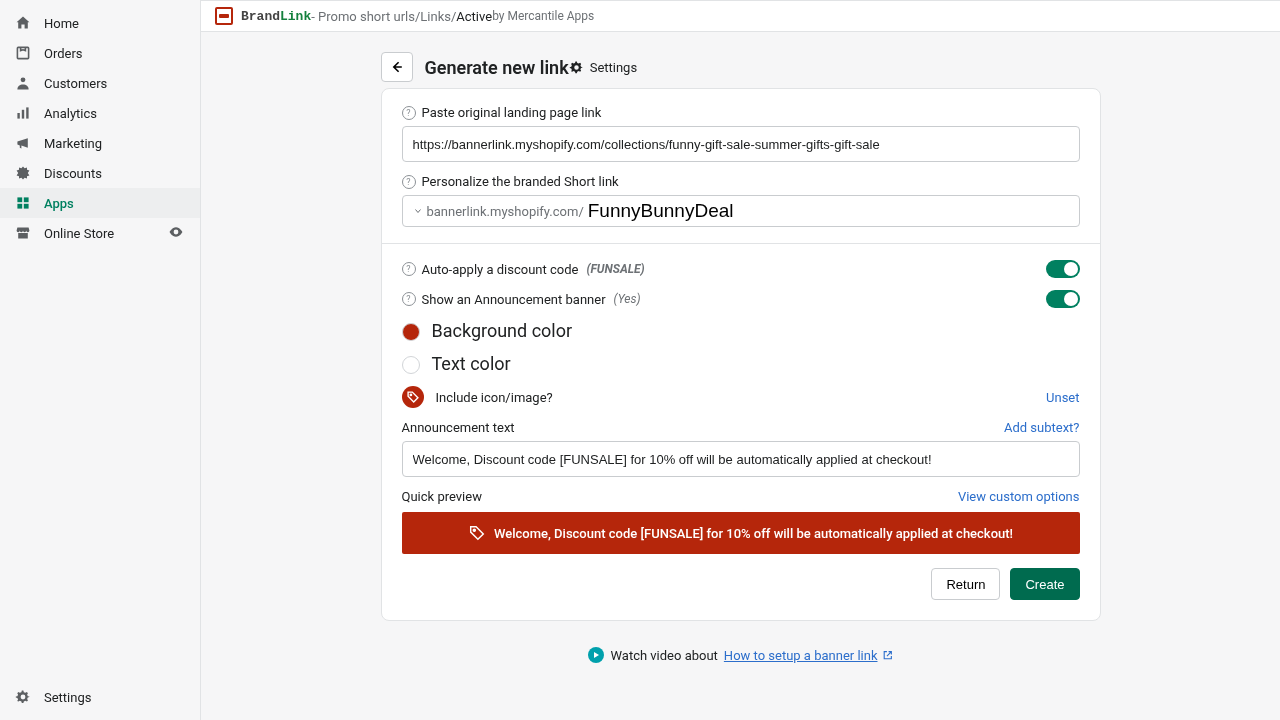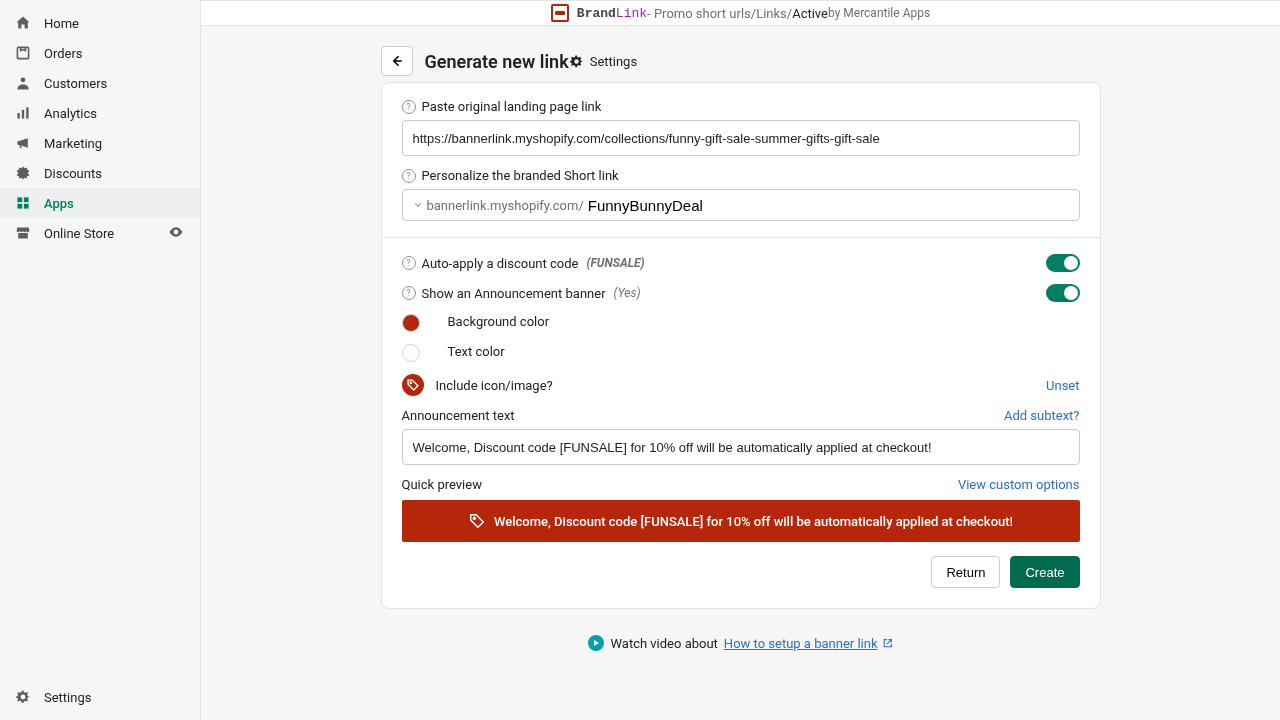--- a/index.html
+++ b/index.html
@@ -9,54 +9,54 @@
 .sidebar-top { flex: 1; }
 .nav-item { display: flex; align-items: center; padding: 6px 14px; cursor: pointer; gap: 12px; font-size: 13px; }
 .nav-item.active { background: #edeeef; color: #008060; font-weight: 500; }
 .nav-icon { width: 18px; height: 18px; display: inline-flex; align-items: center; justify-content: center; color: #5c5f62; flex-shrink: 0; }
 .nav-item.active .nav-icon { color: #008060; }
 .section-head { display: flex; align-items: center; justify-content: space-between; padding: 10px 14px 4px; font-size: 11px; font-weight: 600; color: #6d7175; letter-spacing: 0.3px; }
 .section-head .plus { width: 18px; height: 18px; border-radius: 50%; background: #6d7175; color: #fff; display: inline-flex; align-items: center; justify-content: center; font-size: 13px; line-height: 1; cursor: pointer; }
 .eye-icon { width: 18px; height: 18px; color: #5c5f62; }
 .sidebar-bottom { padding: 0; }
 .main { flex: 1; display: flex; flex-direction: column; background: #f6f6f7; }
-.topbar { height: 26px; background: #fff; border-top: 1px solid #e1e3e5; border-bottom: 1px solid #e1e3e5; display: flex; align-items: center; padding: 0 14px; justify-content: center; }
+.topbar { height: 32px; background: #fff; border-top: 1px solid #e1e3e5; border-bottom: 1px solid #e1e3e5; display: flex; align-items: center; padding: 0 14px; justify-content: flex-start; }
 .brand-logo { width: 18px; height: 18px; background: #fff; border: 2px solid #b5260b; border-radius: 2px; position: relative; margin-right: 8px; display: inline-block; vertical-align: middle; }
 .brand-logo::after { content: ""; position: absolute; left: 2px; right: 2px; top: 50%; height: 4px; margin-top: -2px; background: #b5260b; border-radius: 1px; }
 .breadcrumb { display: flex; align-items: center; font-size: 13px; color: #6d7175; }
 .breadcrumb .br-brand { font-family: ui-monospace, "Courier New", monospace; font-weight: 700; color: #444; }
-.breadcrumb .br-link { color: #a21caf; }
+.breadcrumb .br-link { color: #15803d; font-weight: bold; }
 .breadcrumb .br-active { color: #202223; }
 .by-line { font-size: 12px; color: #6d7175; }
 .content { flex: 1; overflow-y: auto; padding: 20px 0 16px; display: flex; flex-direction: column; align-items: center; }
 .page-head { width: 720px; display: flex; align-items: center; margin-bottom: 6px; }
 .page-head-left { display: flex; align-items: center; gap: 12px; }
 .back-btn { width: 32px; height: 30px; border: 1px solid #c9cccf; border-radius: 4px; background: #fff; display: inline-flex; align-items: center; justify-content: center; cursor: pointer; font-size: 16px; }
 .page-title { font-size: 18px; font-weight: 600; }
 .settings-link { display: flex; align-items: center; gap: 6px; font-size: 13px; cursor: pointer; }
 .card { width: 720px; background: #fff; border: 1px solid #e1e3e5; border-radius: 8px; }
 .card-sec { padding: 16px 20px; }
 .card-sec + .card-sec { border-top: 1px solid #e1e3e5; }
 .field-row { display: flex; align-items: center; justify-content: space-between; margin-bottom: 6px; }
 .field-label { display: flex; align-items: center; gap: 6px; font-size: 13px; color: #202223; }
 .help-icon { width: 14px; height: 14px; border: 1px solid #8c9196; border-radius: 50%; display: inline-flex; align-items: center; justify-content: center; font-size: 9px; color: #8c9196; flex-shrink: 0; }
 .links-right { display: flex; gap: 10px; font-size: 13px; }
 .link-a { color: #2c6ecb; cursor: pointer; display: inline-flex; align-items: center; gap: 4px; }
 .input { width: 100%; border: 1px solid #c9cccf; border-radius: 4px; height: 36px; padding: 0 10px; font-size: 13px; color: #202223; background: #fff; }
 .input-prefix { display: flex; align-items: center; border: 1px solid #c9cccf; border-radius: 4px; height: 32px; background: #fff; padding: 0 10px; }
 .input-prefix .prefix { color: #6d7175; font-size: 13px; margin-right: 4px; display: inline-flex; align-items: center; gap: 4px; }
-.input-prefix input { border: none; outline: none; flex: 1; font-size: 15px; }
+.input-prefix input { border: none; outline: none; flex: 1; font-size: 19px; }
 .mt12 { margin-top: 12px; }
 .toggle-row { display: flex; align-items: center; justify-content: space-between; margin-bottom: 12px; }
 .toggle-label { display: flex; align-items: center; gap: 6px; font-size: 13px; }
 .toggle-hint { font-style: italic; font-size: 12px; color: #6d7175; margin-left: 2px; }
 .toggle-hint.bold { font-weight: 700; }
 .toggle { width: 34px; height: 18px; border-radius: 9px; background: #008060; position: relative; cursor: pointer; }
 .toggle::after { content: ""; position: absolute; width: 14px; height: 14px; background: #fff; border-radius: 50%; top: 2px; right: 2px; }
-.color-row { display: flex; align-items: flex-start; gap: 28px; margin-bottom: 12px; font-size: 13px; }
+.color-row { display: flex; align-items: flex-end; gap: 12px; margin-bottom: 12px; font-size: 18px; }
 .swatch { width: 18px; height: 18px; border-radius: 50%; border: 1px solid #d2d5d8; }
 .icon-row { display: flex; align-items: center; justify-content: space-between; margin-bottom: 12px; text-align: right; }
 .icon-row-left { display: flex; align-items: center; gap: 12px; font-size: 13px; }
 .icon-swatch { width: 22px; height: 22px; border-radius: 50%; background: #b5260b; display: inline-flex; align-items: center; justify-content: center; }
 .ann-row { display: flex; align-items: center; justify-content: space-between; margin-bottom: 6px; font-size: 13px; }
 .qp-row { display: flex; align-items: center; justify-content: space-between; margin: 12px 0 8px; font-size: 13px; }
 .preview-banner { background: #b5260b; color: #fff; text-align: center; padding: 12px 8px; border-radius: 2px; font-size: 13px; display: flex; align-items: center; justify-content: center; gap: 8px; }
 .actions { display: flex; justify-content: flex-end; gap: 10px; padding: 14px 0 4px 20px; }
 .btn { height: 32px; padding: 0 14px; border-radius: 4px; font-size: 13px; cursor: pointer; border: 1px solid #c9cccf; background: #fff; }
 .btn.primary { background: #006b4f; border-color: #006b4f; color: #fff; }

